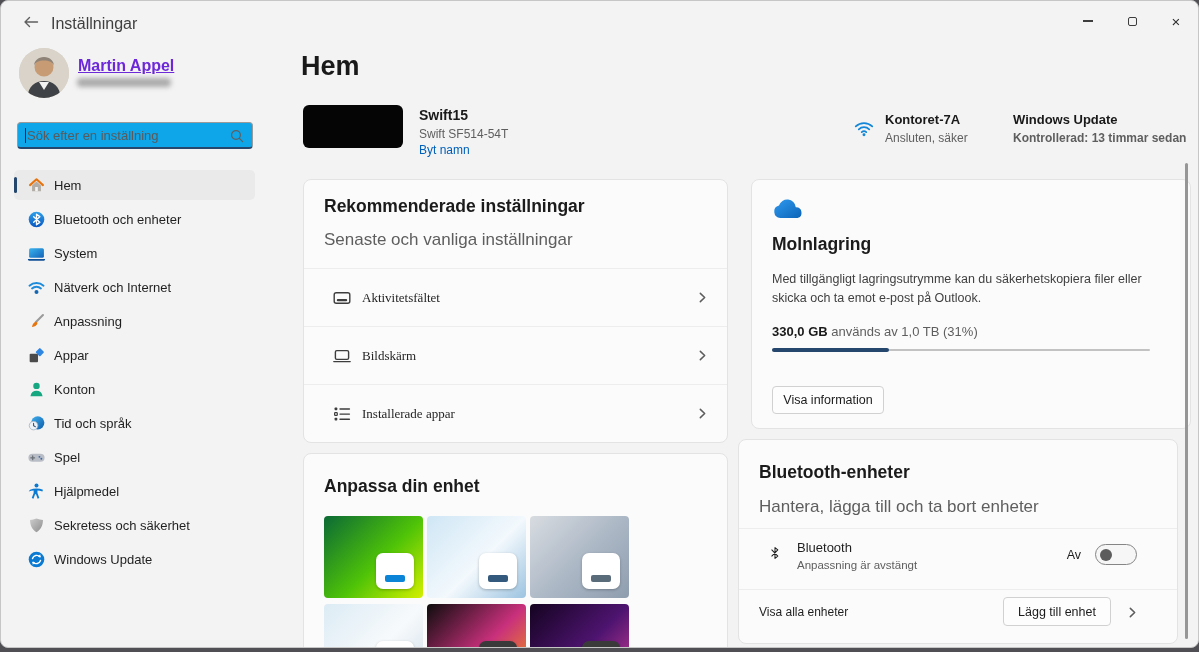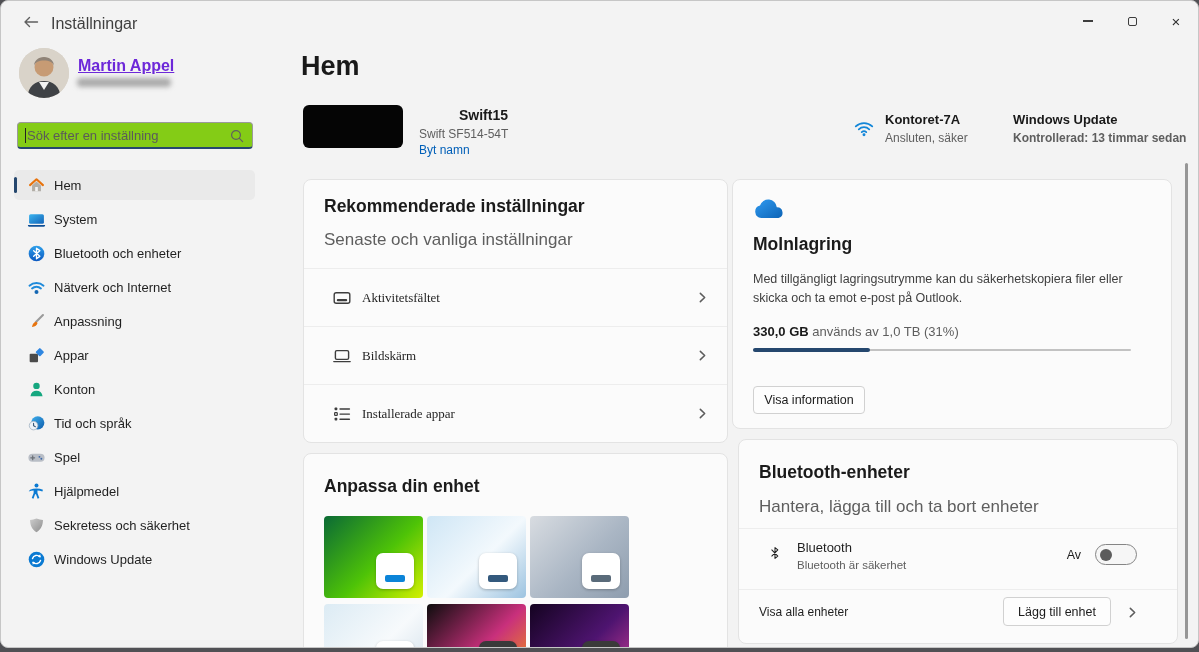--- a/index.html
+++ b/index.html
@@ -19,41 +19,41 @@
   .max-box { width:9px; height:9px; border:1.1px solid #3d3d3d; border-radius:2px; }
   .close-x { font-size:15px; color:#2f2f2f; line-height:1; }
 
   
   .avatar { position:absolute; left:18px; top:47px; width:50px; height:50px; border-radius:50%; overflow:hidden; background:#d6d0c6; }
   .profile-name { position:absolute; left:77px; top:56px; font-size:16px; font-weight:bold; color:#6d28d9;text-decoration:underline; }
   .redacted-email { position:absolute; left:76px; top:77px; width:94px; height:9px; background:#ababab; border-radius:4px; filter:blur(2.5px); }
 
   
   .search-box { position:absolute; left:16px; top:121px; width:236px; height:27px;
-                background:#84cc16; border:1px solid #9a9a9a; border-bottom:2.5px solid #25476e; border-radius:4px; }
+                background:#0ea5e9; border:1px solid #9a9a9a; border-bottom:2.5px solid #25476e; border-radius:4px; }
   .search-box input { position:absolute; left:9px; top:1px; width:196px; height:22px; border:none; outline:none;
                       font-family:"Liberation Sans",sans-serif; font-size:13px; color:#1a1a1a; background:transparent; }
   .search-box input::placeholder { color:#5a5a5a; opacity:1; }
   .caret { position:absolute; left:7px; top:5px; width:1px; height:15px; background:#222; }
   .search-glyph { position:absolute; right:7px; top:5px; width:16px; height:16px; }
 
   
   .nav { position:absolute; left:13px; top:169px; width:241px; }
   .nav-item { position:relative; height:30px; margin-bottom:4px; border-radius:5px;
               display:flex; align-items:center; padding-left:13px; }
   .nav-item.selected { background:#eaeaea; }
   .sel-bar { position:absolute; left:0; top:7px; width:3px; height:16px; border-radius:2px; background:#25476e; }
   .nav-icon { width:19px; height:19px; margin-right:8px; flex:none; display:flex; }
   .nav-icon svg { width:100%; height:100%; }
   .nav-label { font-size:13px; color:#1f1f1f; white-space:nowrap; }
 
   
   .page-title { position:absolute; left:300px; top:50px; font-size:27px; font-weight:600; color:#191919; }
   .device-img { position:absolute; left:302px; top:104px; width:100px; height:43px; background:#050505; border-radius:6px; }
-  .device-name { position:absolute; left:418px; top:106px; font-size:14px; font-weight:bold; color:#191919;margin-left:40px; }
+  .device-name { position:absolute; left:418px; top:106px; font-size:14px; font-weight:bold; color:#191919; }
   .device-model { position:absolute; left:418px; top:126px; font-size:12px; color:#5e5e5e; }
   .device-rename { position:absolute; left:418px; top:142px; font-size:12px; color:#005fb8; }
   .hdr-wifi { position:absolute; left:851px; top:116px; width:24px; height:22px; }
   .net-name { position:absolute; left:884px; top:111px; font-size:13px; font-weight:bold; color:#191919; }
   .net-detail { position:absolute; left:884px; top:130px; font-size:12px; color:#5e5e5e; }
   .upd-name { position:absolute; left:1012px; top:111px; font-size:13px; font-weight:bold; color:#191919; }
   .upd-detail { position:absolute; left:1012px; top:130px; font-size:12px; color:#5e5e5e;font-weight:bold; }
 
   
   .card { position:absolute; background:#fbfbfb; border:1px solid #e3e3e3; border-radius:8px; }
@@ -70,21 +70,21 @@
 
   .card-personalize { left:302px; top:452px; width:425px; height:380px; }
   .theme-grid { position:absolute; left:20px; top:62px; width:390px; display:flex; flex-wrap:wrap; column-gap:4px; row-gap:6px; }
   .thumb { position:relative; width:99px; height:82px; border-radius:4px; overflow:hidden; }
   .mini-preview { position:absolute; right:9px; bottom:9px; width:38px; height:36px; border-radius:7px;
                   box-shadow:0 1px 3px rgba(0,0,0,.25); }
   .mini-preview.light { background:#ffffff; }
   .mini-preview.dark { background:#3a3a3a; }
   .mini-pill { position:absolute; left:9px; bottom:7px; width:20px; height:7px; border-radius:2px; }
 
-  .card-cloud { left:731px; top:178px; width:440px; height:250px; }
+  .card-cloud { left:750px; top:178px; width:440px; height:250px; }
   .cloud-icon { position:absolute; left:20px; top:18px; width:32px; height:22px; }
   .cloud-desc { position:absolute; left:20px; top:90px; width:400px; font-size:12.5px; line-height:1.55; color:#404040; }
   .usage-line { position:absolute; left:20px; top:144px; font-size:13px; color:#5e5e5e; }
   .usage-bold { font-weight:bold; color:#1a1a1a; }
   .progress { position:absolute; left:20px; top:168px; width:378px; height:4px; }
   .progress-track { position:absolute; left:0; top:1px; width:100%; height:2px; background:#c2c2c2; border-radius:1px; }
   .progress-fill { position:absolute; left:0; top:0; height:4px; background:#25476e; border-radius:2px; }
   .btn { display:inline-flex; align-items:center; justify-content:center; background:#fdfdfd; border:1px solid #d1d1d1;
          border-radius:4px; font-size:12.5px; color:#1b1b1b; }
   .cloud-btn { position:absolute; left:20px; top:206px; width:112px; height:28px; }
@@ -161,46 +161,46 @@
               <rect x="8.6" y="11.6" width="2.8" height="4.4" fill="#f3f3f3"></rect>
             </svg>
       </span>
       <span class="nav-label">Hem</span>
     </div>
 
     <div class="nav-item">
       <span class="nav-icon">
         <svg viewBox="0 0 20 20">
               <defs>
+                <linearGradient id="btg" x1="0" y1="0" x2="0" y2="1">
+                  <stop offset="0" stop-color="#2fa0ea"></stop>
+                  <stop offset="1" stop-color="#0a58c0"></stop>
+                </linearGradient>
+              </defs>
+              <circle cx="10" cy="10" r="8.2" fill="url(#btg)"></circle>
+              <path d="M7 7l6.5 6L10 15.6V4.4L13.5 7 7 13" stroke="#fff" stroke-width="1.4" fill="none" stroke-linejoin="round" stroke-linecap="round"></path>
+            </svg>
+      </span>
+      <span class="nav-label">Bluetooth och enheter</span>
+    </div>
+
+    <div class="nav-item">
+      <span class="nav-icon">
+        <svg viewBox="0 0 20 20">
+              <defs>
                 <linearGradient id="sysg" x1="0" y1="0" x2="1" y2="1">
                   <stop offset="0" stop-color="#3ab4ef"></stop>
                   <stop offset="1" stop-color="#1363b8"></stop>
                 </linearGradient>
               </defs>
               <rect x="2.2" y="4.5" width="15.6" height="10" rx="1.6" fill="url(#sysg)"></rect>
               <path d="M1 15.7h18v.7c0 .7-.5 1.2-1.2 1.2H2.2c-.7 0-1.2-.5-1.2-1.2z" fill="#0f4f96"></path>
             </svg>
       </span>
       <span class="nav-label">System</span>
-    </div>
-
-    <div class="nav-item">
-      <span class="nav-icon">
-        <svg viewBox="0 0 20 20">
-              <defs>
-                <linearGradient id="btg" x1="0" y1="0" x2="0" y2="1">
-                  <stop offset="0" stop-color="#2fa0ea"></stop>
-                  <stop offset="1" stop-color="#0a58c0"></stop>
-                </linearGradient>
-              </defs>
-              <circle cx="10" cy="10" r="8.2" fill="url(#btg)"></circle>
-              <path d="M7 7l6.5 6L10 15.6V4.4L13.5 7 7 13" stroke="#fff" stroke-width="1.4" fill="none" stroke-linejoin="round" stroke-linecap="round"></path>
-            </svg>
-      </span>
-      <span class="nav-label">Bluetooth och enheter</span>
     </div>
 
     <div class="nav-item">
       <span class="nav-icon">
         <svg viewBox="0 0 20 20">
               <path d="M2.6 8.1a11 11 0 0 1 14.8 0" stroke="#1e8ada" stroke-width="2" fill="none" stroke-linecap="round"></path>
               <path d="M5.3 11a6.9 6.9 0 0 1 9.4 0" stroke="#1e8ada" stroke-width="2" fill="none" stroke-linecap="round"></path>
               <circle cx="10" cy="14.8" r="2.1" fill="#1467b3"></circle>
             </svg>
       </span>
@@ -416,21 +416,21 @@
 
   <div class="card card-bt">
     <div class="card-title" style="top:22px">Bluetooth-enheter</div>
     <div class="card-sub" style="top:57px">Hantera, lägga till och ta bort enheter</div>
     <div class="divider" style="top:88px"></div>
 
     <svg class="bt-row-icon" viewBox="0 0 20 20">
       <path d="M6 6.2l7.5 7.6L10 16.8V3.2l3.5 3L6 13.8" stroke="#1f1f1f" stroke-width="1.3" fill="none" stroke-linejoin="round" stroke-linecap="round"></path>
     </svg>
     <div class="bt-label">Bluetooth</div>
-    <div class="bt-sublabel">Bluetooth är säkerhet</div>
+    <div class="bt-sublabel">Anpassning är avstängt</div>
     <div class="bt-state">Av</div>
     <div class="toggle">
           <span class="knob"></span>
         </div>
 
     <div class="divider" style="top:149px"></div>
     <div class="bt-footer-link">Visa alla enheter</div>
     <button class="btn bt-add-btn">Lägg till enhet</button>
     <svg class="chev bt-chev" viewBox="0 0 12 12">
           <path d="M4 2.2 8 6l-4 3.8" stroke="#5c5c5c" stroke-width="1.4" fill="none" stroke-linecap="round" stroke-linejoin="round"></path>

